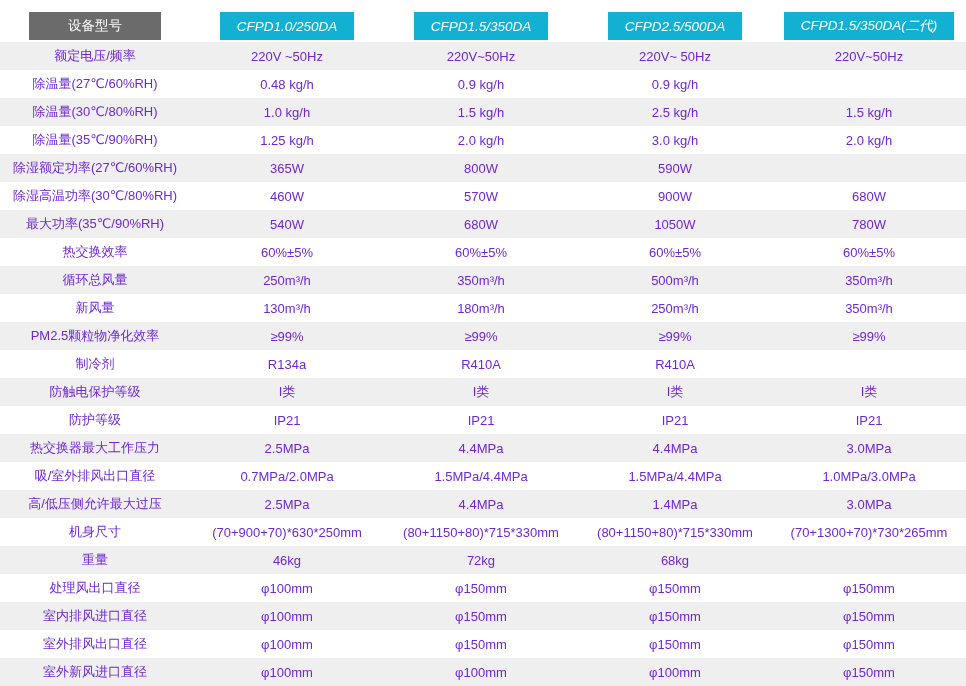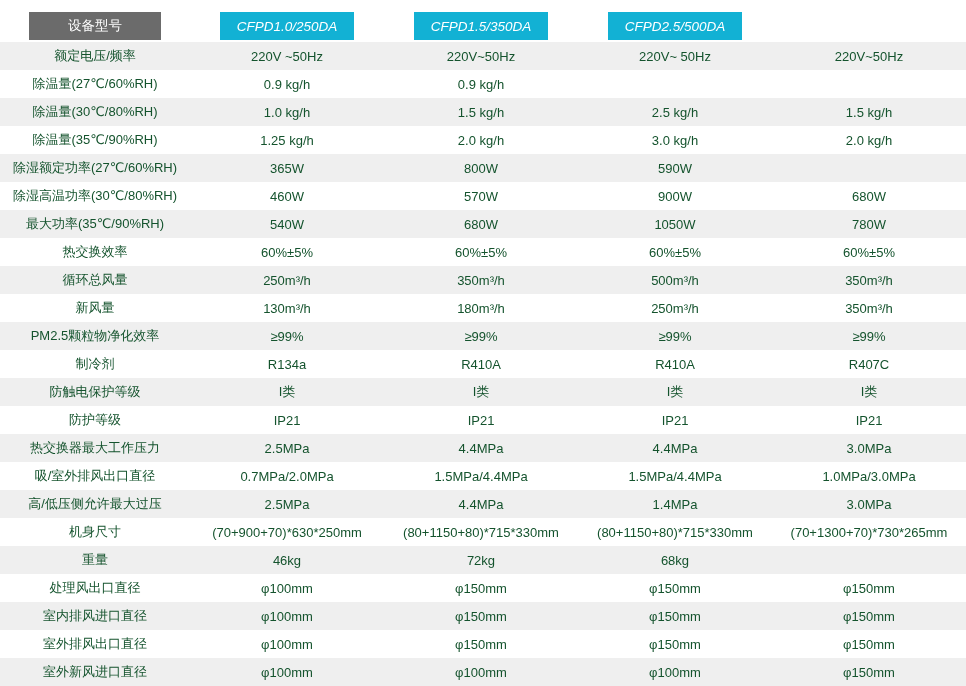--- a/index.html
+++ b/index.html
@@ -40,21 +40,21 @@
   }
   .badge-gray { background: #6b6b6b; width: 132px; }
   .badge-cyan { background: #12b1d4; font-style: italic; }
 
   
   .row {
     display: flex;
     height: 28px;
     align-items: center;
     font-size: 13px;
-    color: #14532d;
+    color: #6d28d9;
     background: #ffffff;
   }
   .row.alt { background: #efefef; }
   .cell {
     text-align: center;
     overflow: hidden;
     white-space: nowrap;
   }
 </style>
 </head>
@@ -68,31 +68,35 @@
 
   <div class="hcell col-data">
         <span class="model-badge badge-cyan">CFPD1.0/250DA</span>
       </div>
       <div class="hcell col-data">
         <span class="model-badge badge-cyan">CFPD1.5/350DA</span>
       </div>
       <div class="hcell col-data">
         <span class="model-badge badge-cyan">CFPD2.5/500DA</span>
       </div>
+      <div class="hcell col-data">
+        <span class="model-badge badge-cyan">CFPD1.5/350DA(二代)</span>
+      </div>
     </div>
   <div id="rows">
       <div class="row alt">
         <div class="cell col-label">额定电压/频率</div>
         <div class="cell col-data">220V ~50Hz</div>
         <div class="cell col-data">220V~50Hz</div>
         <div class="cell col-data">220V~ 50Hz</div>
         <div class="cell col-data">220V~50Hz</div>
       </div>
       <div class="row">
         <div class="cell col-label">除温量(27℃/60%RH)</div>
+        <div class="cell col-data">0.48 kg/h</div>
         <div class="cell col-data">0.9 kg/h</div>
         <div class="cell col-data">0.9 kg/h</div>
       </div>
       <div class="row alt">
         <div class="cell col-label">除温量(30℃/80%RH)</div>
         <div class="cell col-data">1.0 kg/h</div>
         <div class="cell col-data">1.5 kg/h</div>
         <div class="cell col-data">2.5 kg/h</div>
         <div class="cell col-data">1.5 kg/h</div>
       </div>
@@ -149,21 +153,20 @@
         <div class="cell col-data">≥99%</div>
         <div class="cell col-data">≥99%</div>
         <div class="cell col-data">≥99%</div>
         <div class="cell col-data">≥99%</div>
       </div>
       <div class="row">
         <div class="cell col-label">制冷剂</div>
         <div class="cell col-data">R134a</div>
         <div class="cell col-data">R410A</div>
         <div class="cell col-data">R410A</div>
-        <div class="cell col-data">R407C</div>
       </div>
       <div class="row alt">
         <div class="cell col-label">防触电保护等级</div>
         <div class="cell col-data">I类</div>
         <div class="cell col-data">I类</div>
         <div class="cell col-data">I类</div>
         <div class="cell col-data">I类</div>
       </div>
       <div class="row">
         <div class="cell col-label">防护等级</div>

